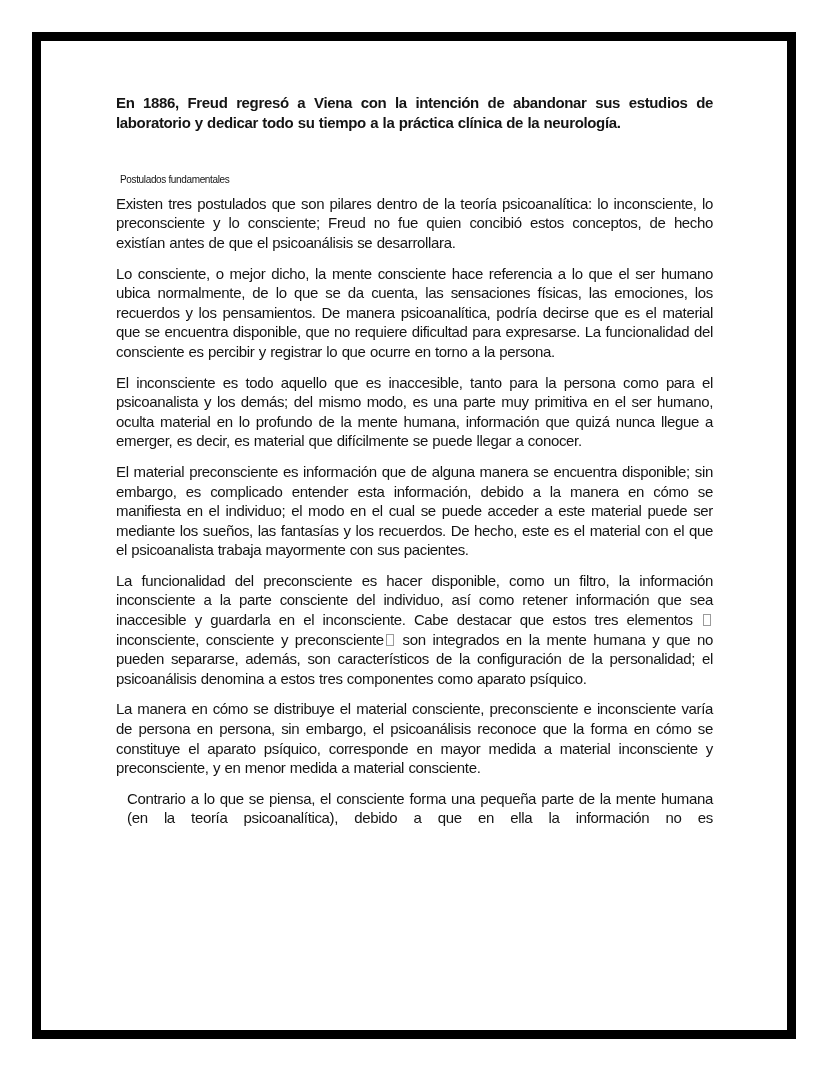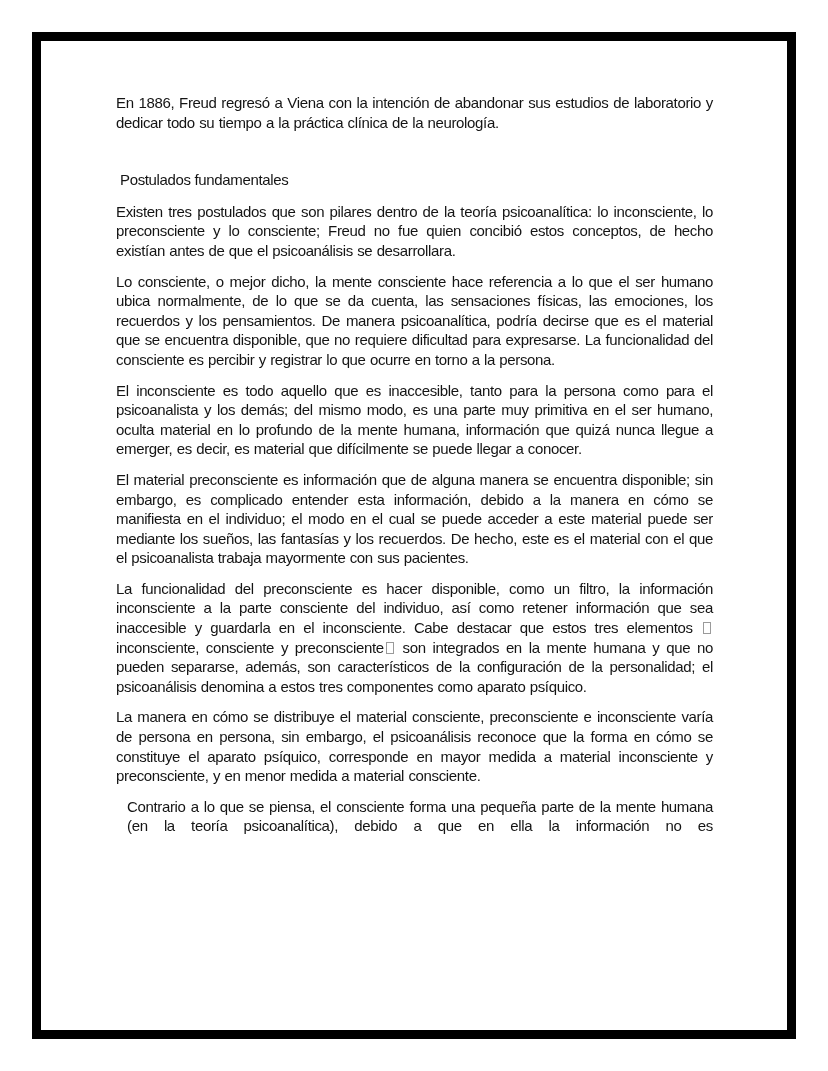--- a/index.html
+++ b/index.html
@@ -34,24 +34,25 @@
       margin: 0 0 11px 0;
       font-size: 15px;
       line-height: 19.6px;
       letter-spacing: -0.35px;
       word-spacing: 0.5px;
       text-align: justify;
       text-align-last: left;
     }
     .para.first {
       margin-bottom: 0;
+      font-weight: bold;
     }
     .heading {
-      margin: 38px 0 12px 4px;
-      font-size: 15px;
+      margin: 38px 0 4px 4px;
+      font-size: 10px;
       line-height: 19.6px;
       letter-spacing: -0.35px;
       font-weight: normal;
     }
     .tofu {
       display: inline-block;
       width: 8px;
       height: 12px;
       border: 1px solid #9a9a9a;
       vertical-align: -1px;

